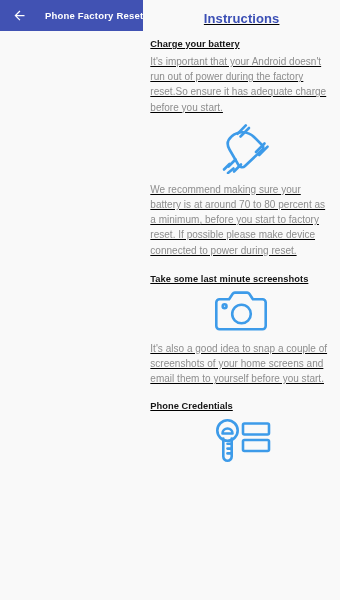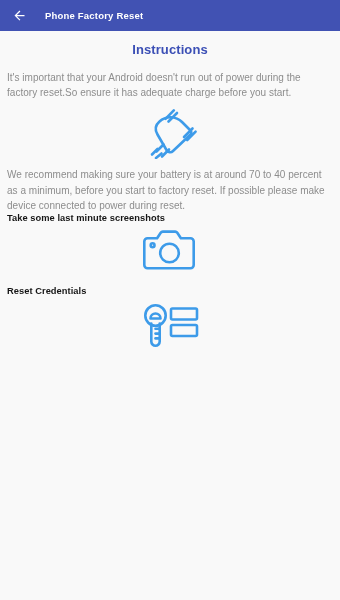--- a/index.html
+++ b/index.html
@@ -14,21 +14,21 @@
     background: #f9f9f9;
     overflow: hidden;
   }
 
   .screen {
     width: 340px;
     height: 600px;
     background: #f9f9f9;
     position: relative;
     display: flex;
-    flex-direction: column;
+    flex-direction: row;
   }
 
   
   .appbar {
     height: 31px;
     background: #4152b3;
     display: flex;
     align-items: center;
     padding: 0 0 0 10px;
     flex: 0 0 auto;
@@ -53,20 +53,21 @@
     letter-spacing: 0.2px;
     margin-left: 17px;
     white-space: nowrap;
   }
 
   
   .content {
     flex: 1 1 auto;
     padding: 0 7px;
     overflow: hidden;
+    text-decoration: underline;
   }
 
   .page-title {
     text-align: center;
     color: #3b4fb5;
     font-size: 13px;
     font-weight: bold;
     margin-top: 11px;
     margin-bottom: 13px;
     letter-spacing: 0.1px;
@@ -92,21 +93,21 @@
     justify-content: center;
     align-items: center;
   }
 
   .icon-wrap svg { display: block; }
 
   .sec-battery .icon-wrap { margin: 9px 0 8px 0; }
   .sec-screenshots .icon-wrap { margin: 6px 0 9px 0; }
   .sec-credentials .icon-wrap { margin: 7px 0 9px 0; }
 
-  .sec-screenshots { margin-top: 0; }
+  .sec-screenshots { margin-top: 16px; }
   .sec-credentials { margin-top: 15px; }
 </style>
 </head>
 <body>
 
 <div class="screen">
 
   <div class="appbar">
     <div class="back-btn">
       <svg width="15" height="15" viewBox="0 0 24 24">
@@ -114,20 +115,21 @@
       </svg>
     </div>
     <div class="appbar-title">Phone Factory Reset</div>
   </div>
 
   <div class="content">
 
     <div class="page-title">Instructions</div>
 
     <div class="section sec-battery">
+      <div class="section-heading">Charge your battery</div>
       <div class="body-text">It's important that your Android doesn't run out of power during the factory reset.So ensure it has adequate charge before you start.</div>
 
       <div class="icon-wrap">
         <svg width="62" height="50" viewBox="0 0 62 50">
           <g fill="none" stroke="#3d9be9" stroke-width="2.6" stroke-linecap="round" stroke-linejoin="round">
 
             <path d="M20.5 12.5 C27 6.5 37 7 43 13 L51.5 21.5 C52.6 22.6 52.6 24.4 51.5 25.5 L34 42 C32 44 29 43.5 27.5 41 L18.5 25.5 C15.5 20.5 16.5 16 20.5 12.5 Z"></path>
 
             <path d="M29.5 12.5 L38 4"></path>
             <path d="M26.5 9.8 L34.8 1.4"></path>
@@ -136,40 +138,41 @@
             <path d="M48.2 31 L56.6 22.6"></path>
 
             <path d="M24.5 35.5 L17.5 42.5"></path>
             <path d="M30 40.5 L23 47.5"></path>
             <path d="M18.5 40 L13 45.5"></path>
             <path d="M22.5 44.5 L17 49"></path>
           </g>
         </svg>
       </div>
 
-      <div class="body-text">We recommend making sure your battery is at around 70 to 40 percent as a minimum, before you start to factory reset. If possible please make device connected to power during reset.</div>
+      <div class="body-text">We recommend making sure your battery is at around 70 to 80 percent as a minimum, before you start to factory reset. If possible please make device connected to power during reset.</div>
     </div>
 
     <div class="section sec-screenshots">
       <div class="section-heading">Take some last minute screenshots</div>
 
       <div class="icon-wrap">
         <svg width="58" height="42" viewBox="0 0 58 42">
           <g fill="none" stroke="#3d9be9" stroke-width="2.6" stroke-linejoin="round" stroke-linecap="round">
             <path d="M3.3 12.5 a3.2 3.2 0 0 1 3.2-3.2 h9.6 l3.6-5.6 a2.6 2.6 0 0 1 2.1-1.1 h12.4 a2.6 2.6 0 0 1 2.1 1.1 l3.6 5.6 h9.6 a3.2 3.2 0 0 1 3.2 3.2 v23.6 a3.2 3.2 0 0 1 -3.2 3.2 h-43.0 a3.2 3.2 0 0 1 -3.2 -3.2 Z"></path>
             <circle cx="28.5" cy="24" r="9.3"></circle>
             <circle cx="11.6" cy="16.2" r="1.9"></circle>
           </g>
         </svg>
       </div>
 
+      <div class="body-text">It's also a good idea to snap a couple of screenshots of your home screens and email them to yourself before you start.</div>
     </div>
 
     <div class="section sec-credentials">
-      <div class="section-heading">Reset Credentials</div>
+      <div class="section-heading">Phone Credentials</div>
 
       <div class="icon-wrap">
         <svg width="62" height="44" viewBox="0 0 62 44">
           <g fill="none" stroke="#3d9be9" stroke-width="2.6" stroke-linejoin="round" stroke-linecap="round">
 
             <circle cx="16.5" cy="12.5" r="10.2"></circle>
 
             <path d="M11.5 15.5 a5 5 0 0 1 10 0 Z"></path>
 
             <path d="M12.3 20.5 v18 a4.2 4.2 0 0 0 4.2 4.2 a4.2 4.2 0 0 0 4.2 -4.2 v-18"></path>

